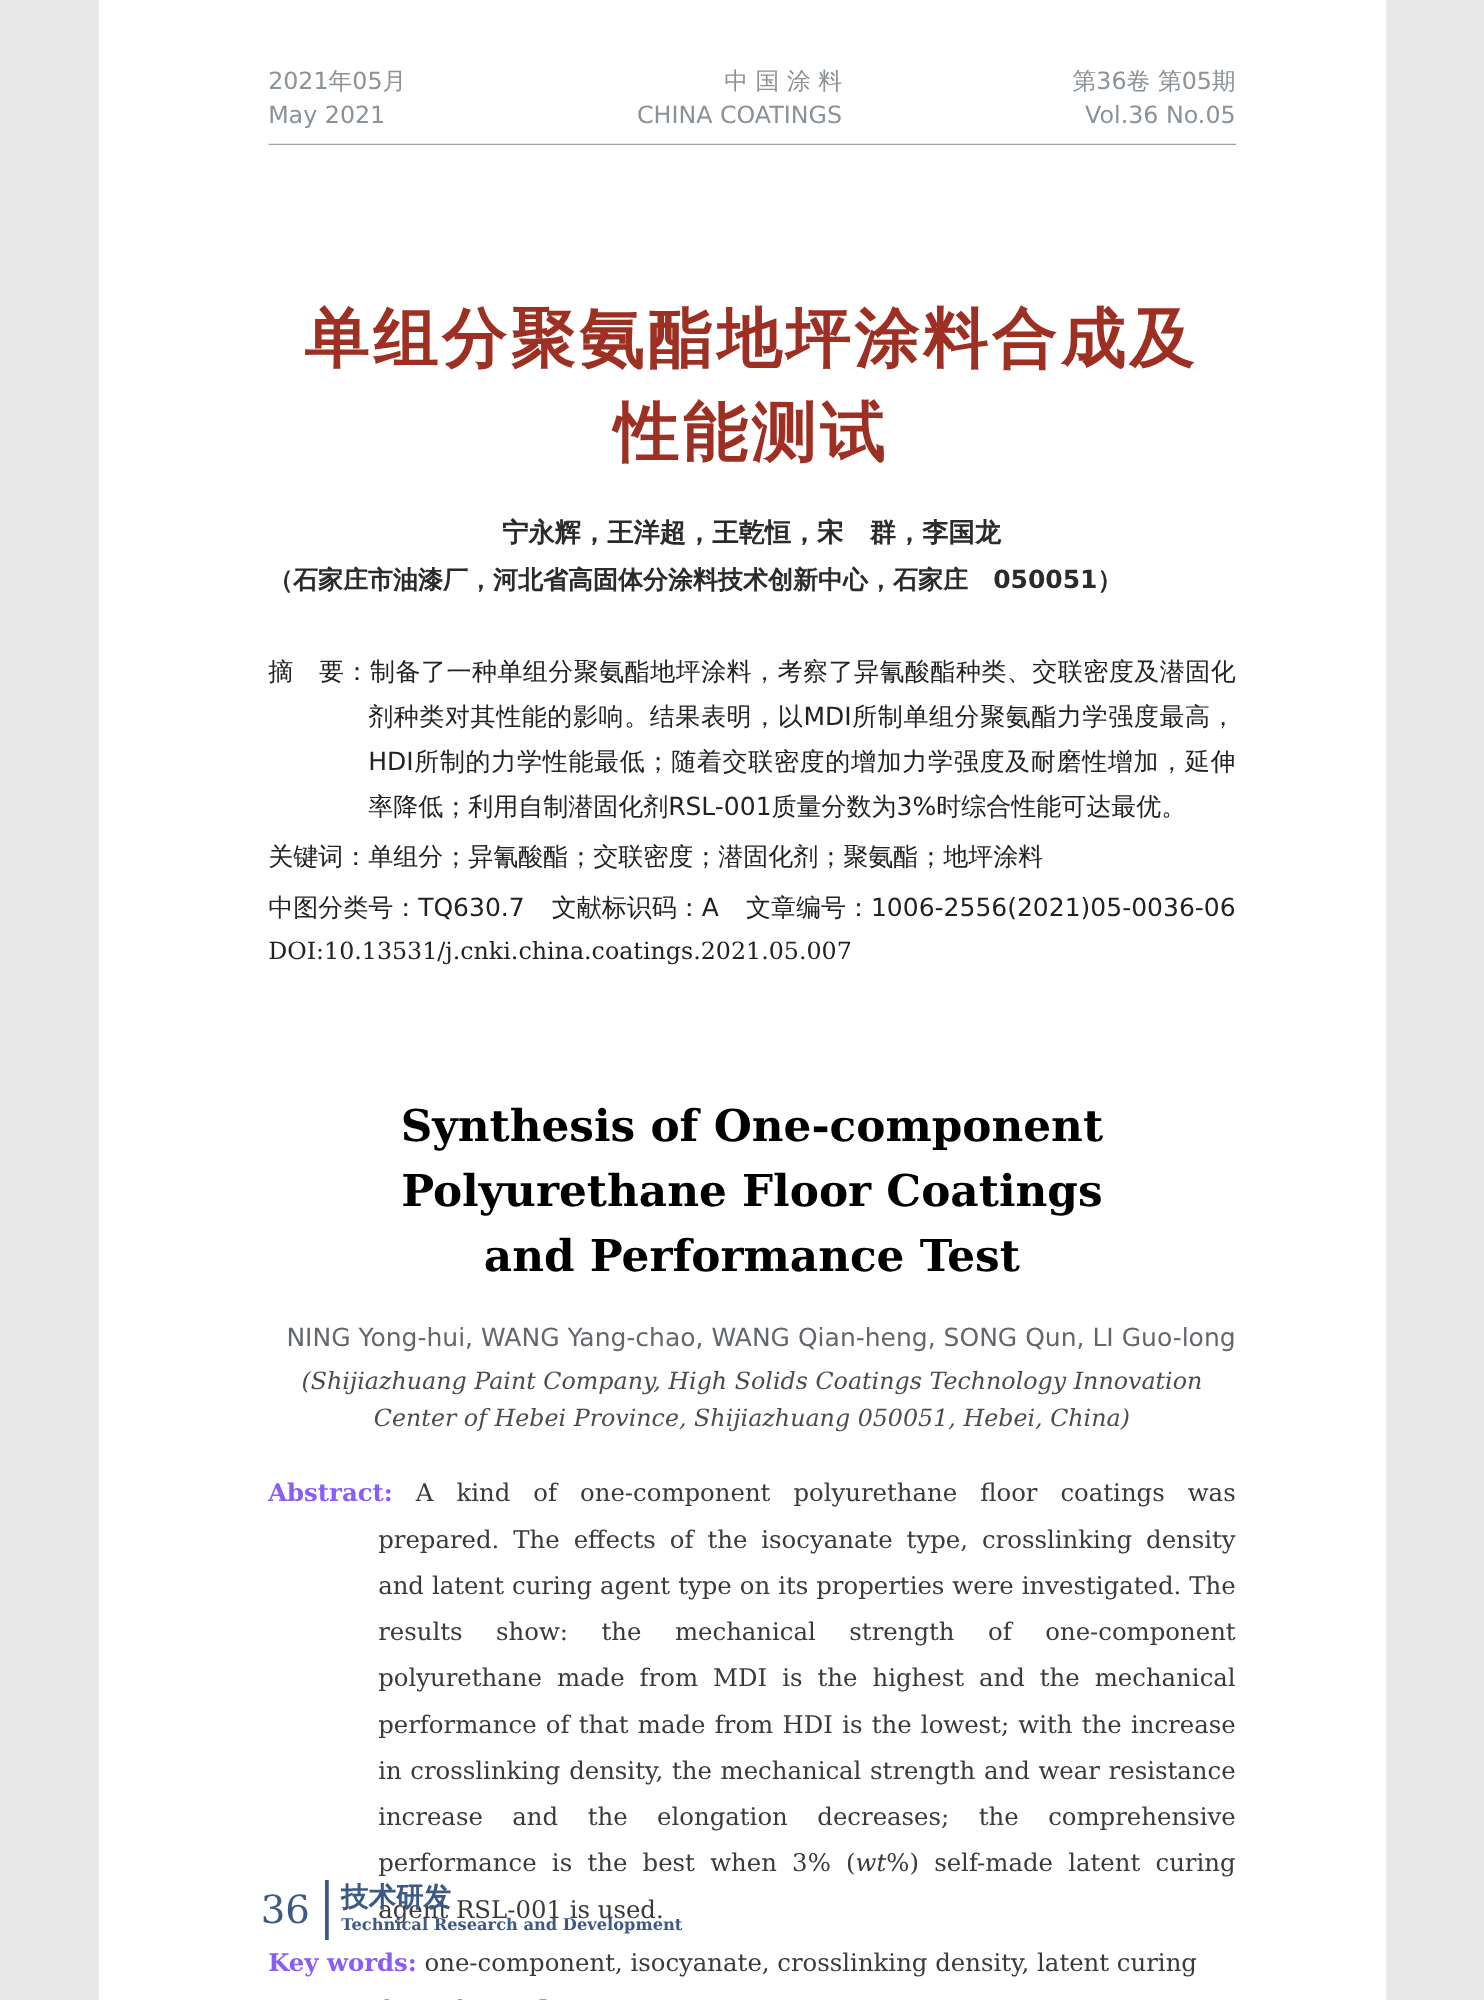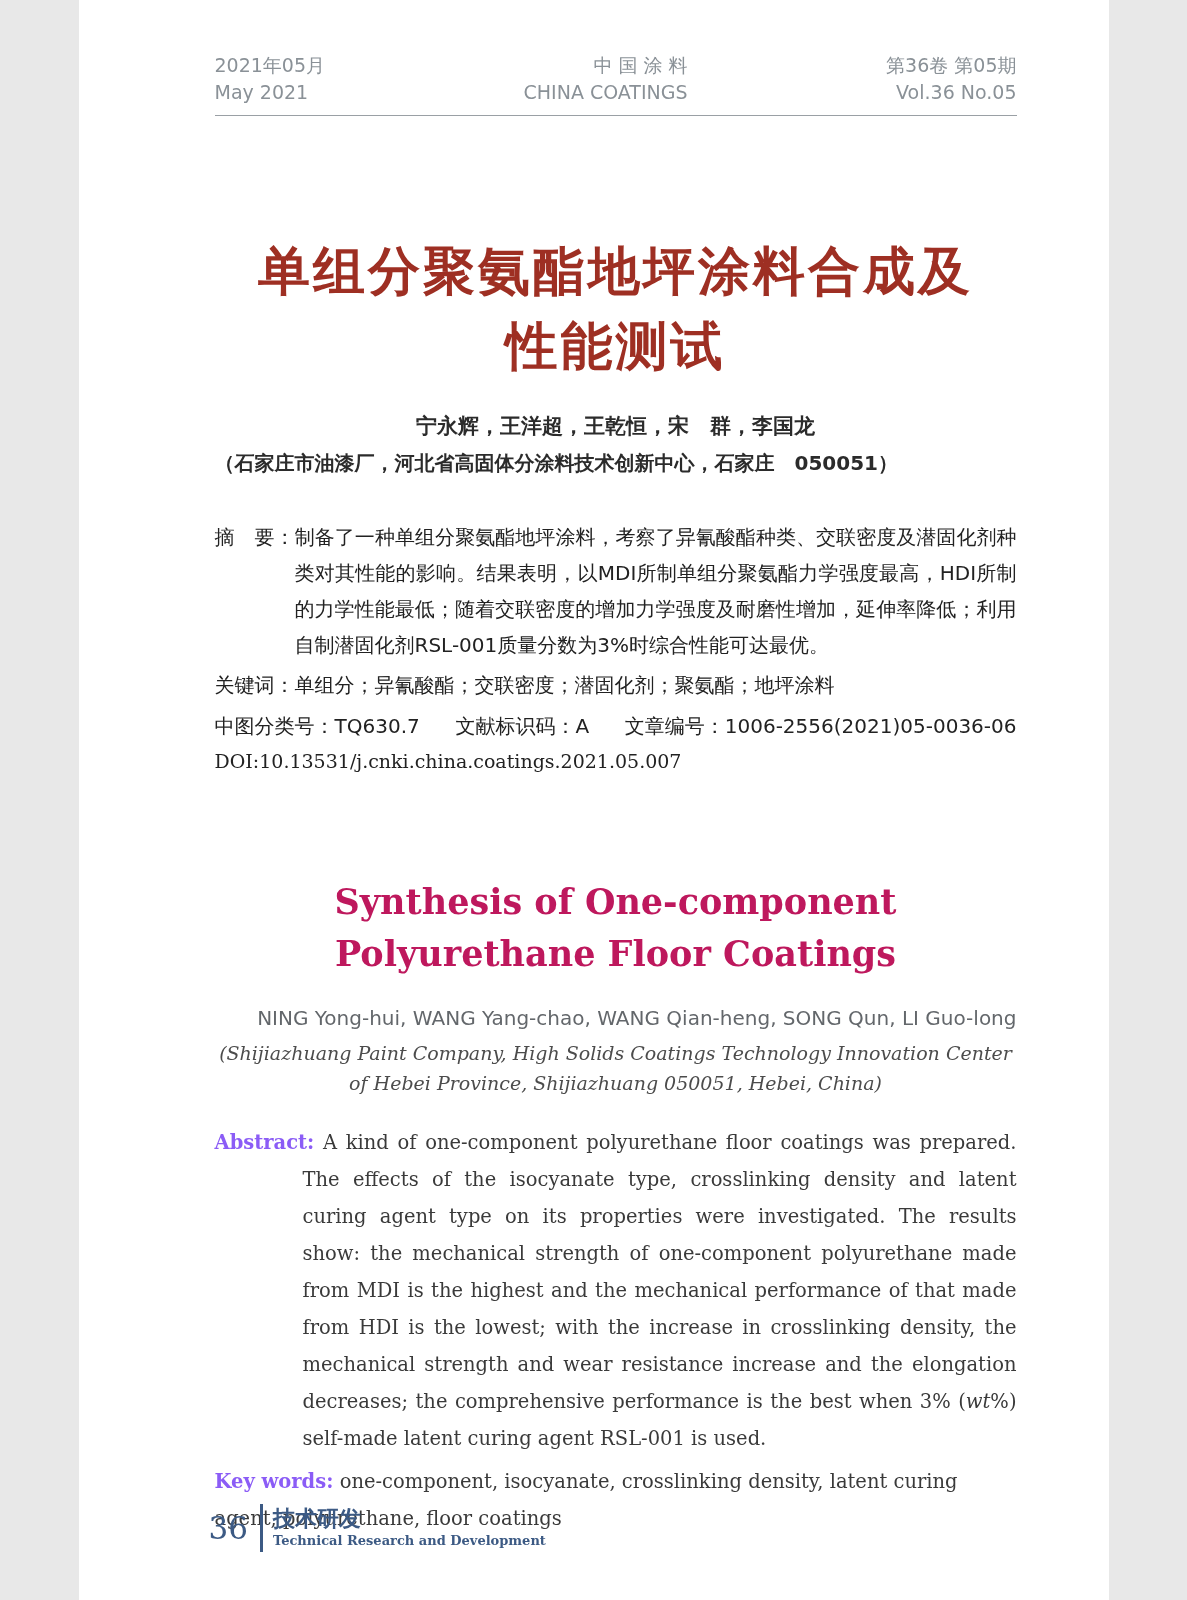--- a/index.html
+++ b/index.html
@@ -5,21 +5,21 @@
   html,body { margin:0; padding:0; background:#e8e8e8; }
   .page {
     position: relative;
     width: 1030px; height: 1600px;
     margin: 0 auto;
     background: #ffffff;
     overflow: hidden;
     font-family: "DejaVu Sans", "Liberation Sans", sans-serif;
     color: #2e2e2e;
     box-sizing: border-box;
-    padding: 52px 92px 0 136px;
+    padding: 52px 120px 0 136px;
   }
   
   .header { display:flex; justify-content:space-between; align-items:flex-end;
             color:#8a9197; font-size:19px; line-height:27px; }
   .header .h-center { text-align:right; }
   .header .h-right  { text-align:right; }
   .header-rule { border:none; border-top:1.5px solid #9aa0a5; margin:9px 0 0 0; }
 
   
   .title-cn {
@@ -39,21 +39,21 @@
   }
   .kw-cn { margin-top:4px; font-size:20px; line-height:36px; color:#222; }
   .meta-row { margin-top:10px; display:flex; justify-content:space-between;
               font-size:20px; color:#222; }
   .doi-line { margin-top:10px; font-size:19px; color:#222;
               font-family:"DejaVu Serif","Liberation Serif",serif; }
 
   
   .title-en {
     margin:104px 0 0 0; text-align:center;
-    color:#be185d; font-weight:bold; font-size:35px; line-height:52px;
+    color:#000000; font-weight:bold; font-size:35px; line-height:52px;
     font-family:"DejaVu Serif","Liberation Serif",serif;
   }
   .authors-en { margin-top:26px; text-align:right; font-size:20px; color:#63676b; }
   .affil-en {
     margin-top:8px; text-align:center; font-size:19px; line-height:30px; color:#4c4c4c;
     font-style:italic; font-family:"DejaVu Serif","Liberation Serif",serif;
   }
 
   
   .abstract-en {
@@ -103,21 +103,21 @@
   <div class="abstract-cn"><span class="lbl">摘　要：</span><span>制备了一种单组分聚氨酯地坪涂料，考察了异氰酸酯种类、交联密度及潜固化剂种类对其性能的影响。结果表明，以MDI所制单组分聚氨酯力学强度最高，HDI所制的力学性能最低；随着交联密度的增加力学强度及耐磨性增加，延伸率降低；利用自制潜固化剂RSL-001质量分数为3%时综合性能可达最优。</span></div>
   <div class="kw-cn"><span>关键词：</span><span>单组分；异氰酸酯；交联密度；潜固化剂；聚氨酯；地坪涂料</span></div>
 
   <div class="meta-row">
     <span>中图分类号：TQ630.7</span>
     <span>文献标识码：A</span>
     <span>文章编号：1006-2556(2021)05-0036-06</span>
   </div>
   <div class="doi-line">DOI:10.13531/j.cnki.china.coatings.2021.05.007</div>
 
-  <h2 class="title-en"><span>Synthesis of One-component Polyurethane Floor Coatings</span><br></h2>
+  <h2 class="title-en"><span>Synthesis of One-component Polyurethane Floor Coatings</span><br><span>and Performance Test</span></h2>
   <div class="authors-en">NING Yong-hui, WANG Yang-chao, WANG Qian-heng, SONG Qun, LI Guo-long</div>
   <div class="affil-en">(Shijiazhuang Paint Company, High Solids Coatings Technology Innovation Center of Hebei Province, Shijiazhuang 050051, Hebei, China)</div>
 
   <div class="abstract-en"><span class="lbl">Abstract:</span> <span>A kind of one-component polyurethane floor coatings was prepared. The effects of the isocyanate type, crosslinking density and latent curing agent type on its properties were investigated. The results show: the mechanical strength of one-component polyurethane made from MDI is the highest and the mechanical performance of that made from HDI is the lowest; with the increase in crosslinking density, the mechanical strength and wear resistance increase and the elongation decreases; the comprehensive performance is the best when 3% (</span><i>wt</i><span>%) self-made latent curing agent RSL-001 is used.</span></div>
   <div class="kw-en"><span class="lbl">Key words:</span> <span>one-component, isocyanate, crosslinking density, latent curing agent, polyurethane, floor coatings</span></div>
 
   <div class="page-footer">
     <span class="pf-num">36</span>
     <span class="pf-bar"></span>
     <span>

